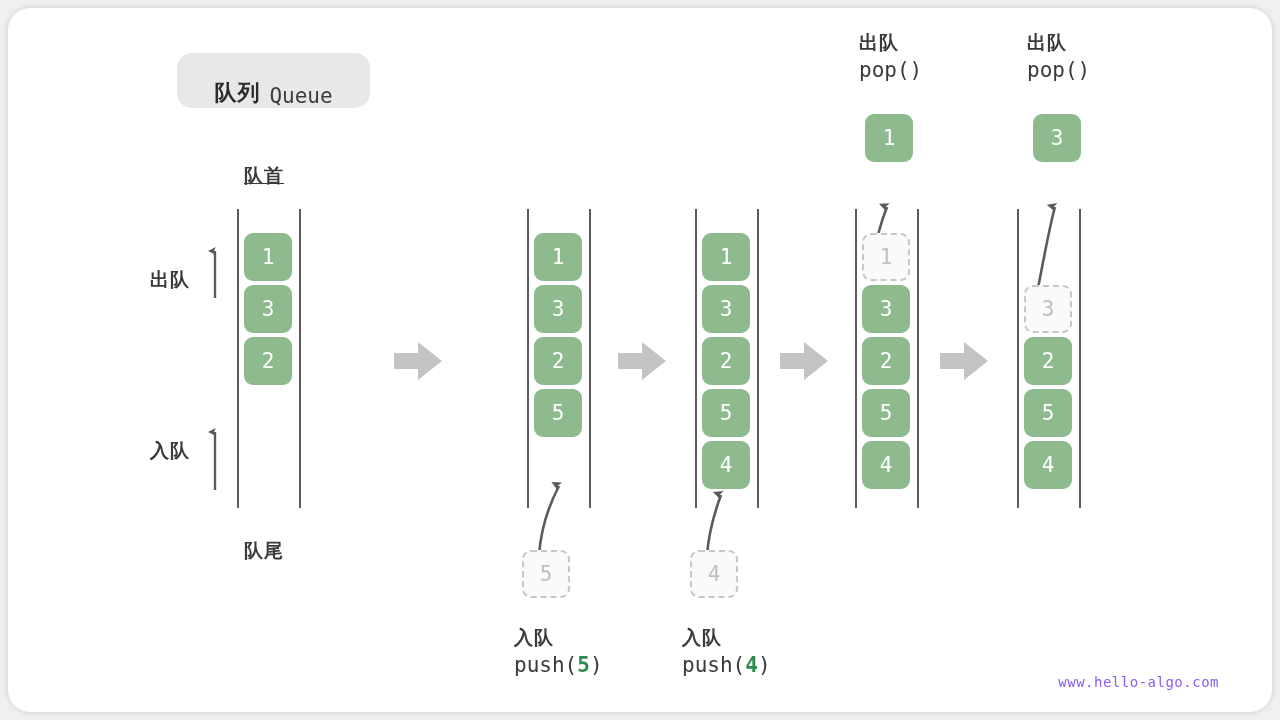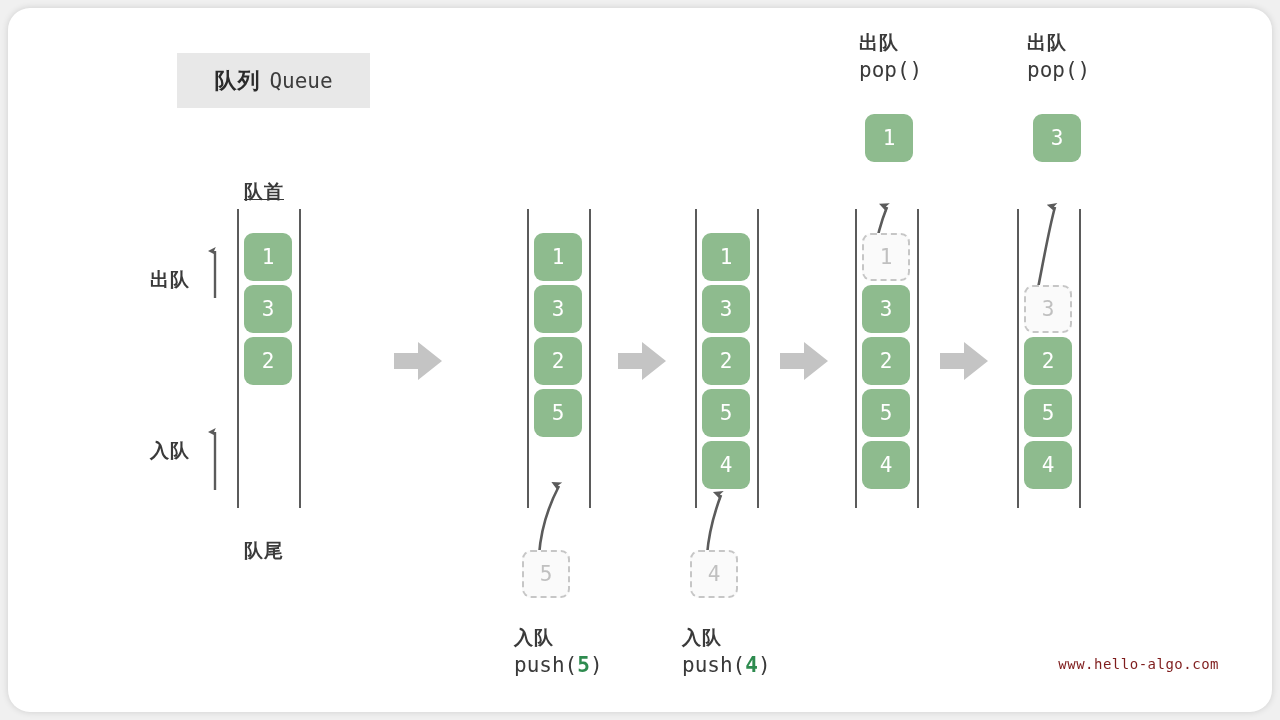--- a/index.html
+++ b/index.html
@@ -32,23 +32,23 @@
   }
 
   
   .title-chip {
     position: absolute;
     left: 169px;
     top: 45px;
     width: 193px;
     height: 55px;
     background: #e8e8e8;
-    border-radius: 0;
+    border-radius: 15px;
     display: flex;
-    align-items: center;
+    align-items: flex-end;
     justify-content: center;
     gap: 9px;
   }
   .title-cn {
     font-size: 22px;
     font-weight: bold;
     color: #2b2b2b;
     letter-spacing: 1px;
   }
   .title-en {
@@ -125,24 +125,24 @@
     top: 0;
     width: 1264px;
     height: 704px;
     pointer-events: none;
   }
 
   
   .watermark {
     position: absolute;
     right: 53px;
-    bottom: 40px;
+    bottom: 22px;
     font-family: "DejaVu Sans Mono", "Liberation Mono", monospace;
     font-size: 14px;
-    color: #7f1d1d;
+    color: #8b5cf6;
     letter-spacing: 0.5px;
   }
 </style>
 </head>
 <body>
 
 <div id="canvas">
   <div class="card">
 
     <svg id="overlay" viewBox="0 0 1264 704">
@@ -188,21 +188,21 @@
       <g>
         <path d="M1026,300 C1034,262 1040,224 1047,199" stroke="#5b5b5b" stroke-width="2.6" fill="none" marker-end="url(#curve-arrow)"></path>
       </g>
     </svg>
 
     <div class="title-chip">
       <span class="title-cn">队列</span>
       <span class="title-en">Queue</span>
     </div>
 
-    <div class="cn-label" style="left:236px; top:171px;text-decoration:underline;">队首</div>
+    <div class="cn-label" style="left:236px; top:155px;text-decoration:underline;">队首</div>
     <div class="cn-label" style="left:236px; top:530px;">队尾</div>
     <div class="cn-label" style="left:142px; top:259px;">出队</div>
     <div class="cn-label" style="left:142px; top:430px;">入队</div>
 
     <div>
       <div class="rail" style="left:229px; top:201px; height:299px;"></div>
       <div class="rail" style="left:291px; top:201px; height:299px;"></div>
       <div class="box filled" style="left:236px; top:225px;">1</div>
       <div class="box filled" style="left:236px; top:277px;">3</div>
       <div class="box filled" style="left:236px; top:329px;">2</div>

